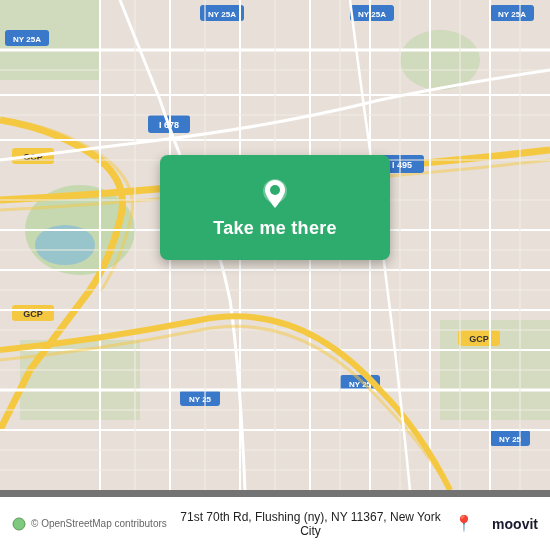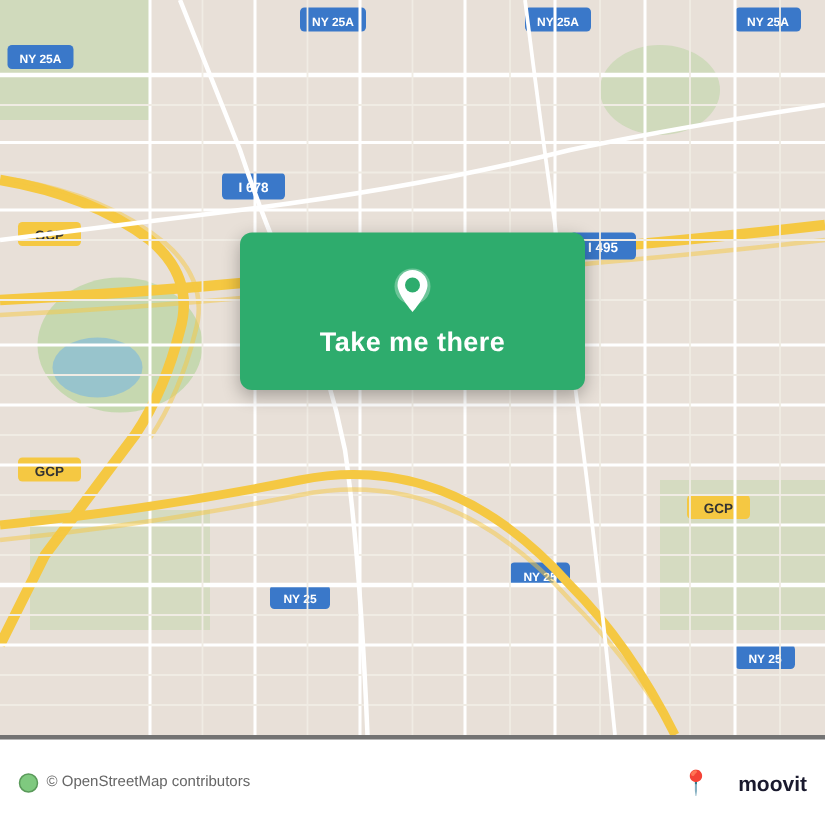--- a/index.html
+++ b/index.html
@@ -159,24 +159,25 @@
 
     <svg class="location-pin-icon" viewBox="0 0 36 36" xmlns="http://www.w3.org/2000/svg">
       <circle cx="18" cy="15" r="12" fill="white" opacity="0.3"></circle>
       <path d="M18 4 C12.477 4 8 8.477 8 14 C8 20.627 18 32 18 32 C18 32 28 20.627 28 14 C28 8.477 23.523 4 18 4 Z" fill="white"></path>
       <circle cx="18" cy="14" r="5" fill="#2eac6d"></circle>
     </svg>
     <span class="btn-label">Take me there</span>
   </button>
 </div>
 
-<div style="position:absolute; bottom:0; left:0; width:550px; height:60px; background:#fff; border-top:3px solid #737373; display:flex; align-items:center; padding:0 12px; justify-content:space-between;">
+<div style="position:absolute; bottom:0; left:0; width:550px; height:60px; background:#fff; border-top:7px solid #737373; display:flex; align-items:center; padding:0 12px; justify-content:space-between;">
   <div style="display:flex;align-items:center;gap:5px;">
     <svg width="14" height="14" viewBox="0 0 14 14">
       <circle cx="7" cy="7" r="6" fill="#7fc97f" stroke="#5a9a5a" stroke-width="1"></circle>
     </svg>
     <span style="font-size:10px;color:#666;">© OpenStreetMap contributors</span>
   </div>
+  <span style="font-size:12px;color:#222;font-weight:500;max-width:280px;text-align:center;">71st 70th Rd, Flushing (ny), NY 11367, New York City</span>
   <div style="display:flex;align-items:center;gap:3px;">
     <span style="color:#e8392b;font-size:16px;">📍</span>
     <span style="font-size:14px;font-weight:800;color:#1a1a2e;margin-left:15px;">moovit</span>
   </div>
 </div>
 
 </body></html>

